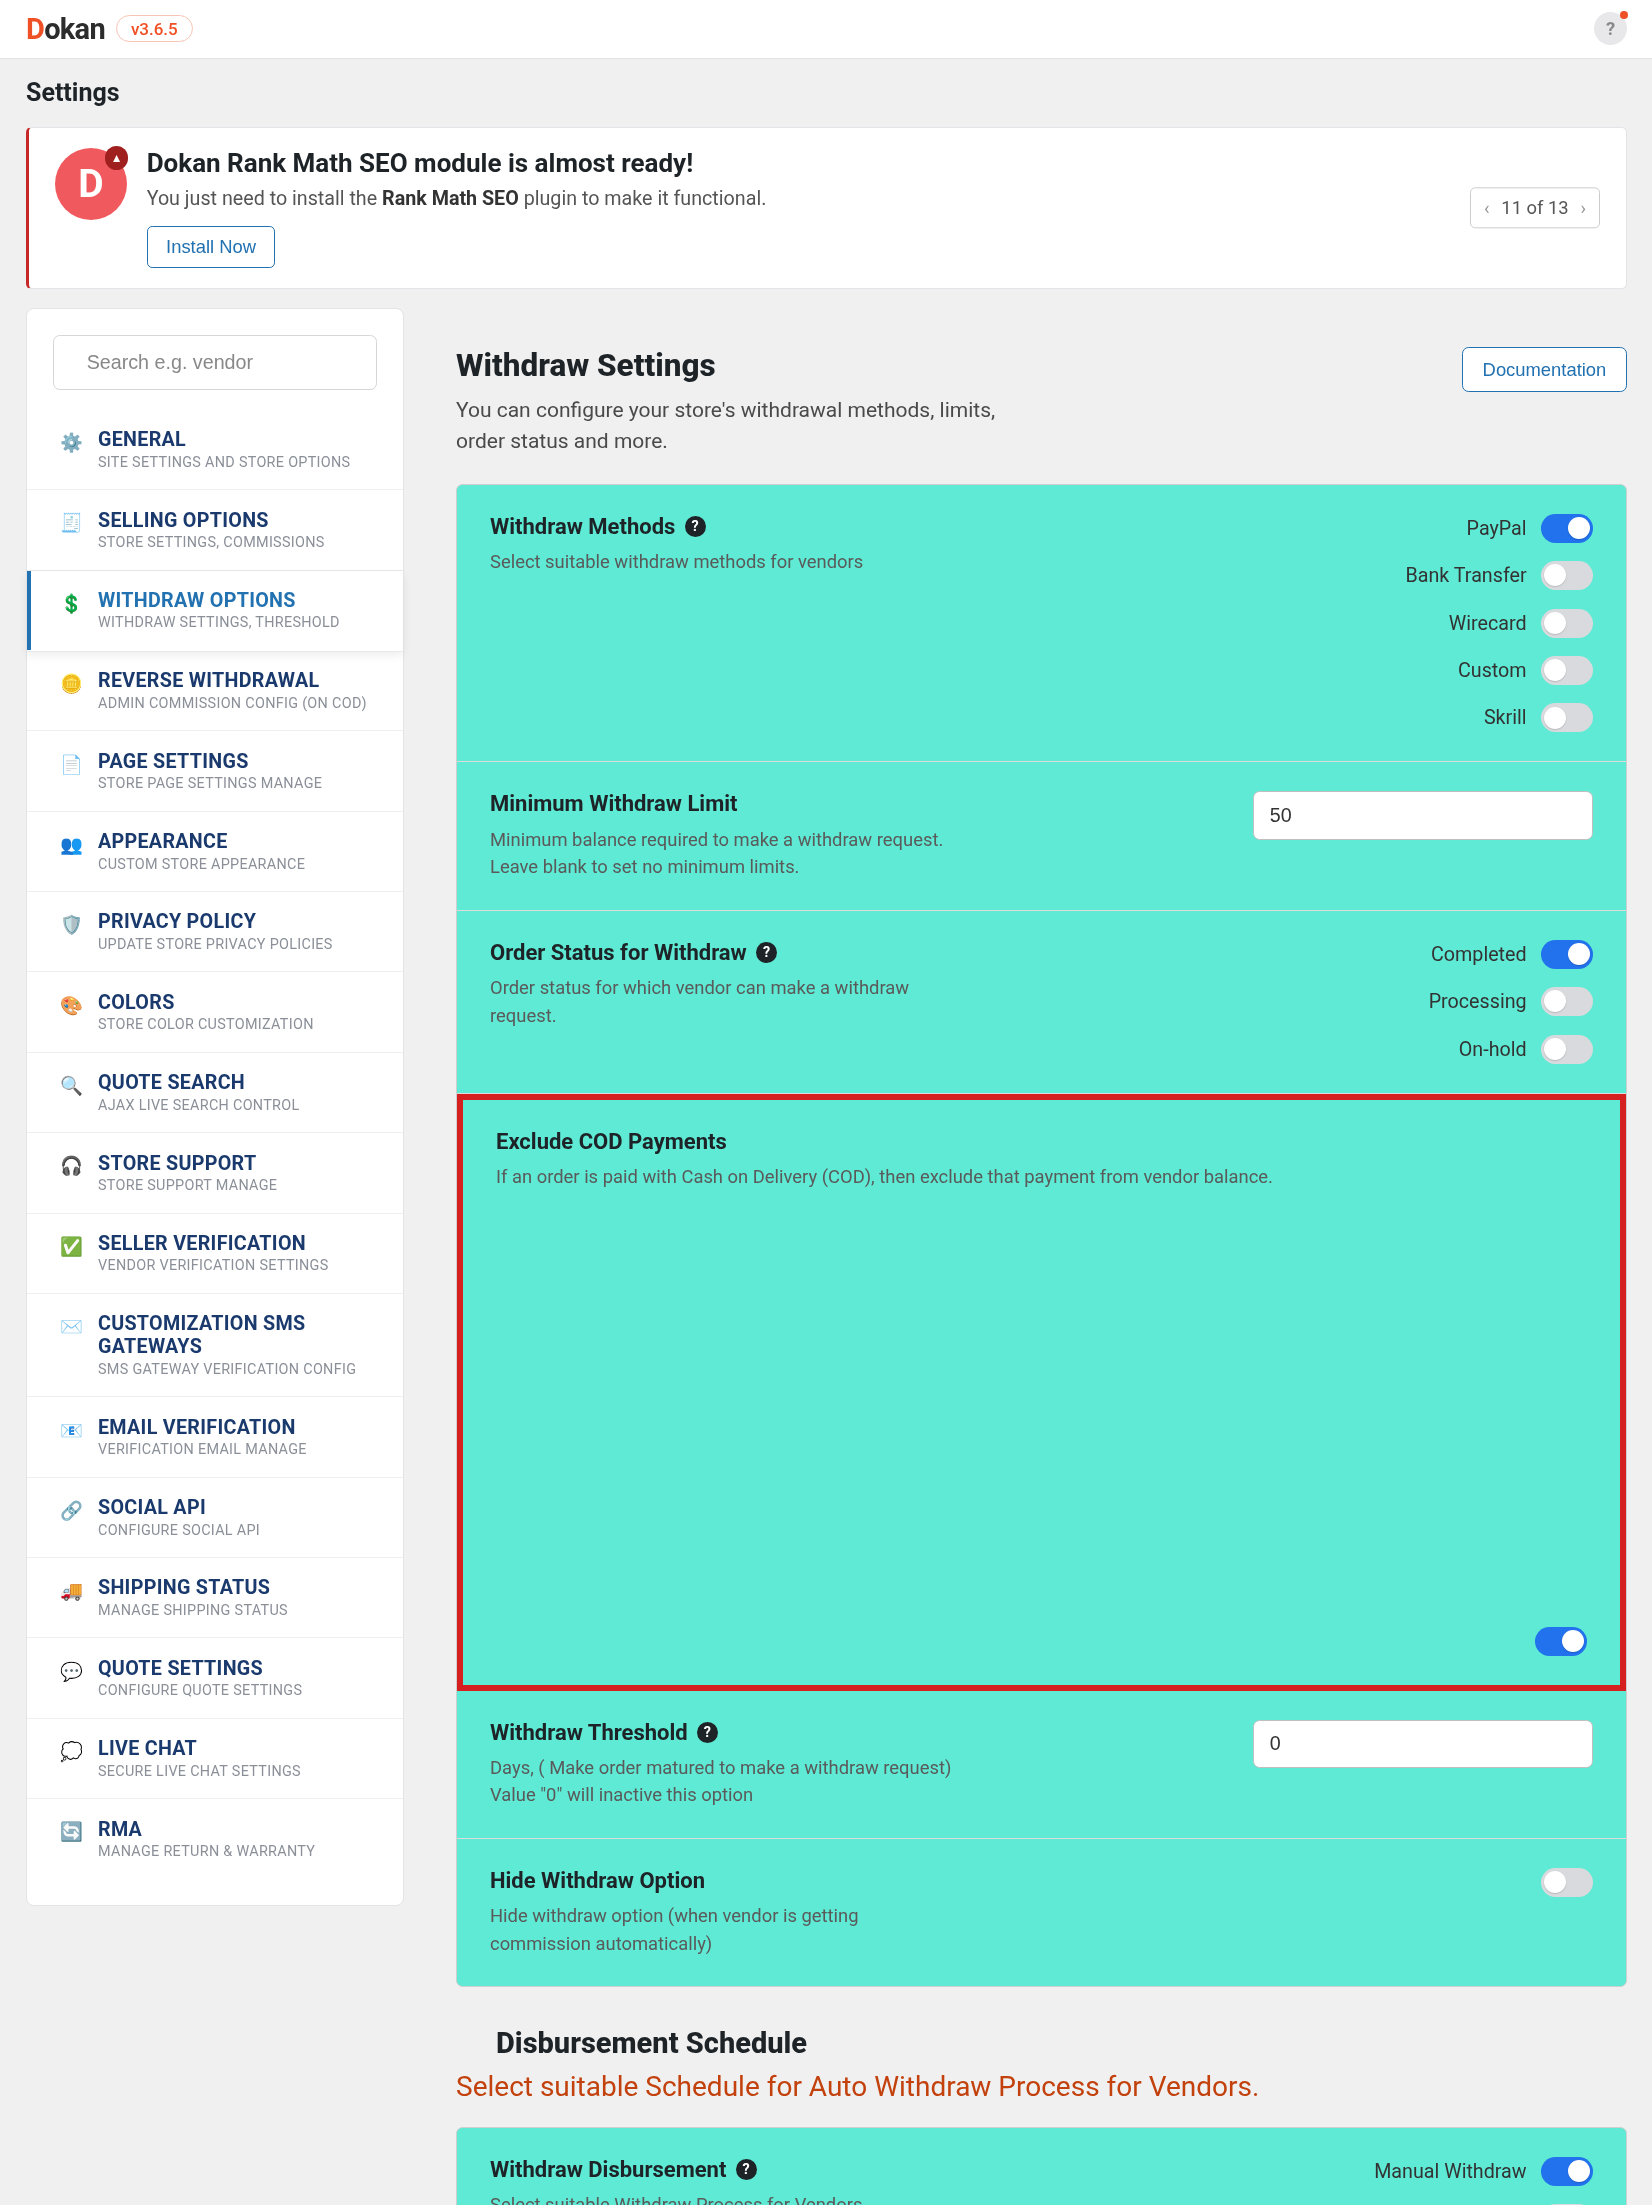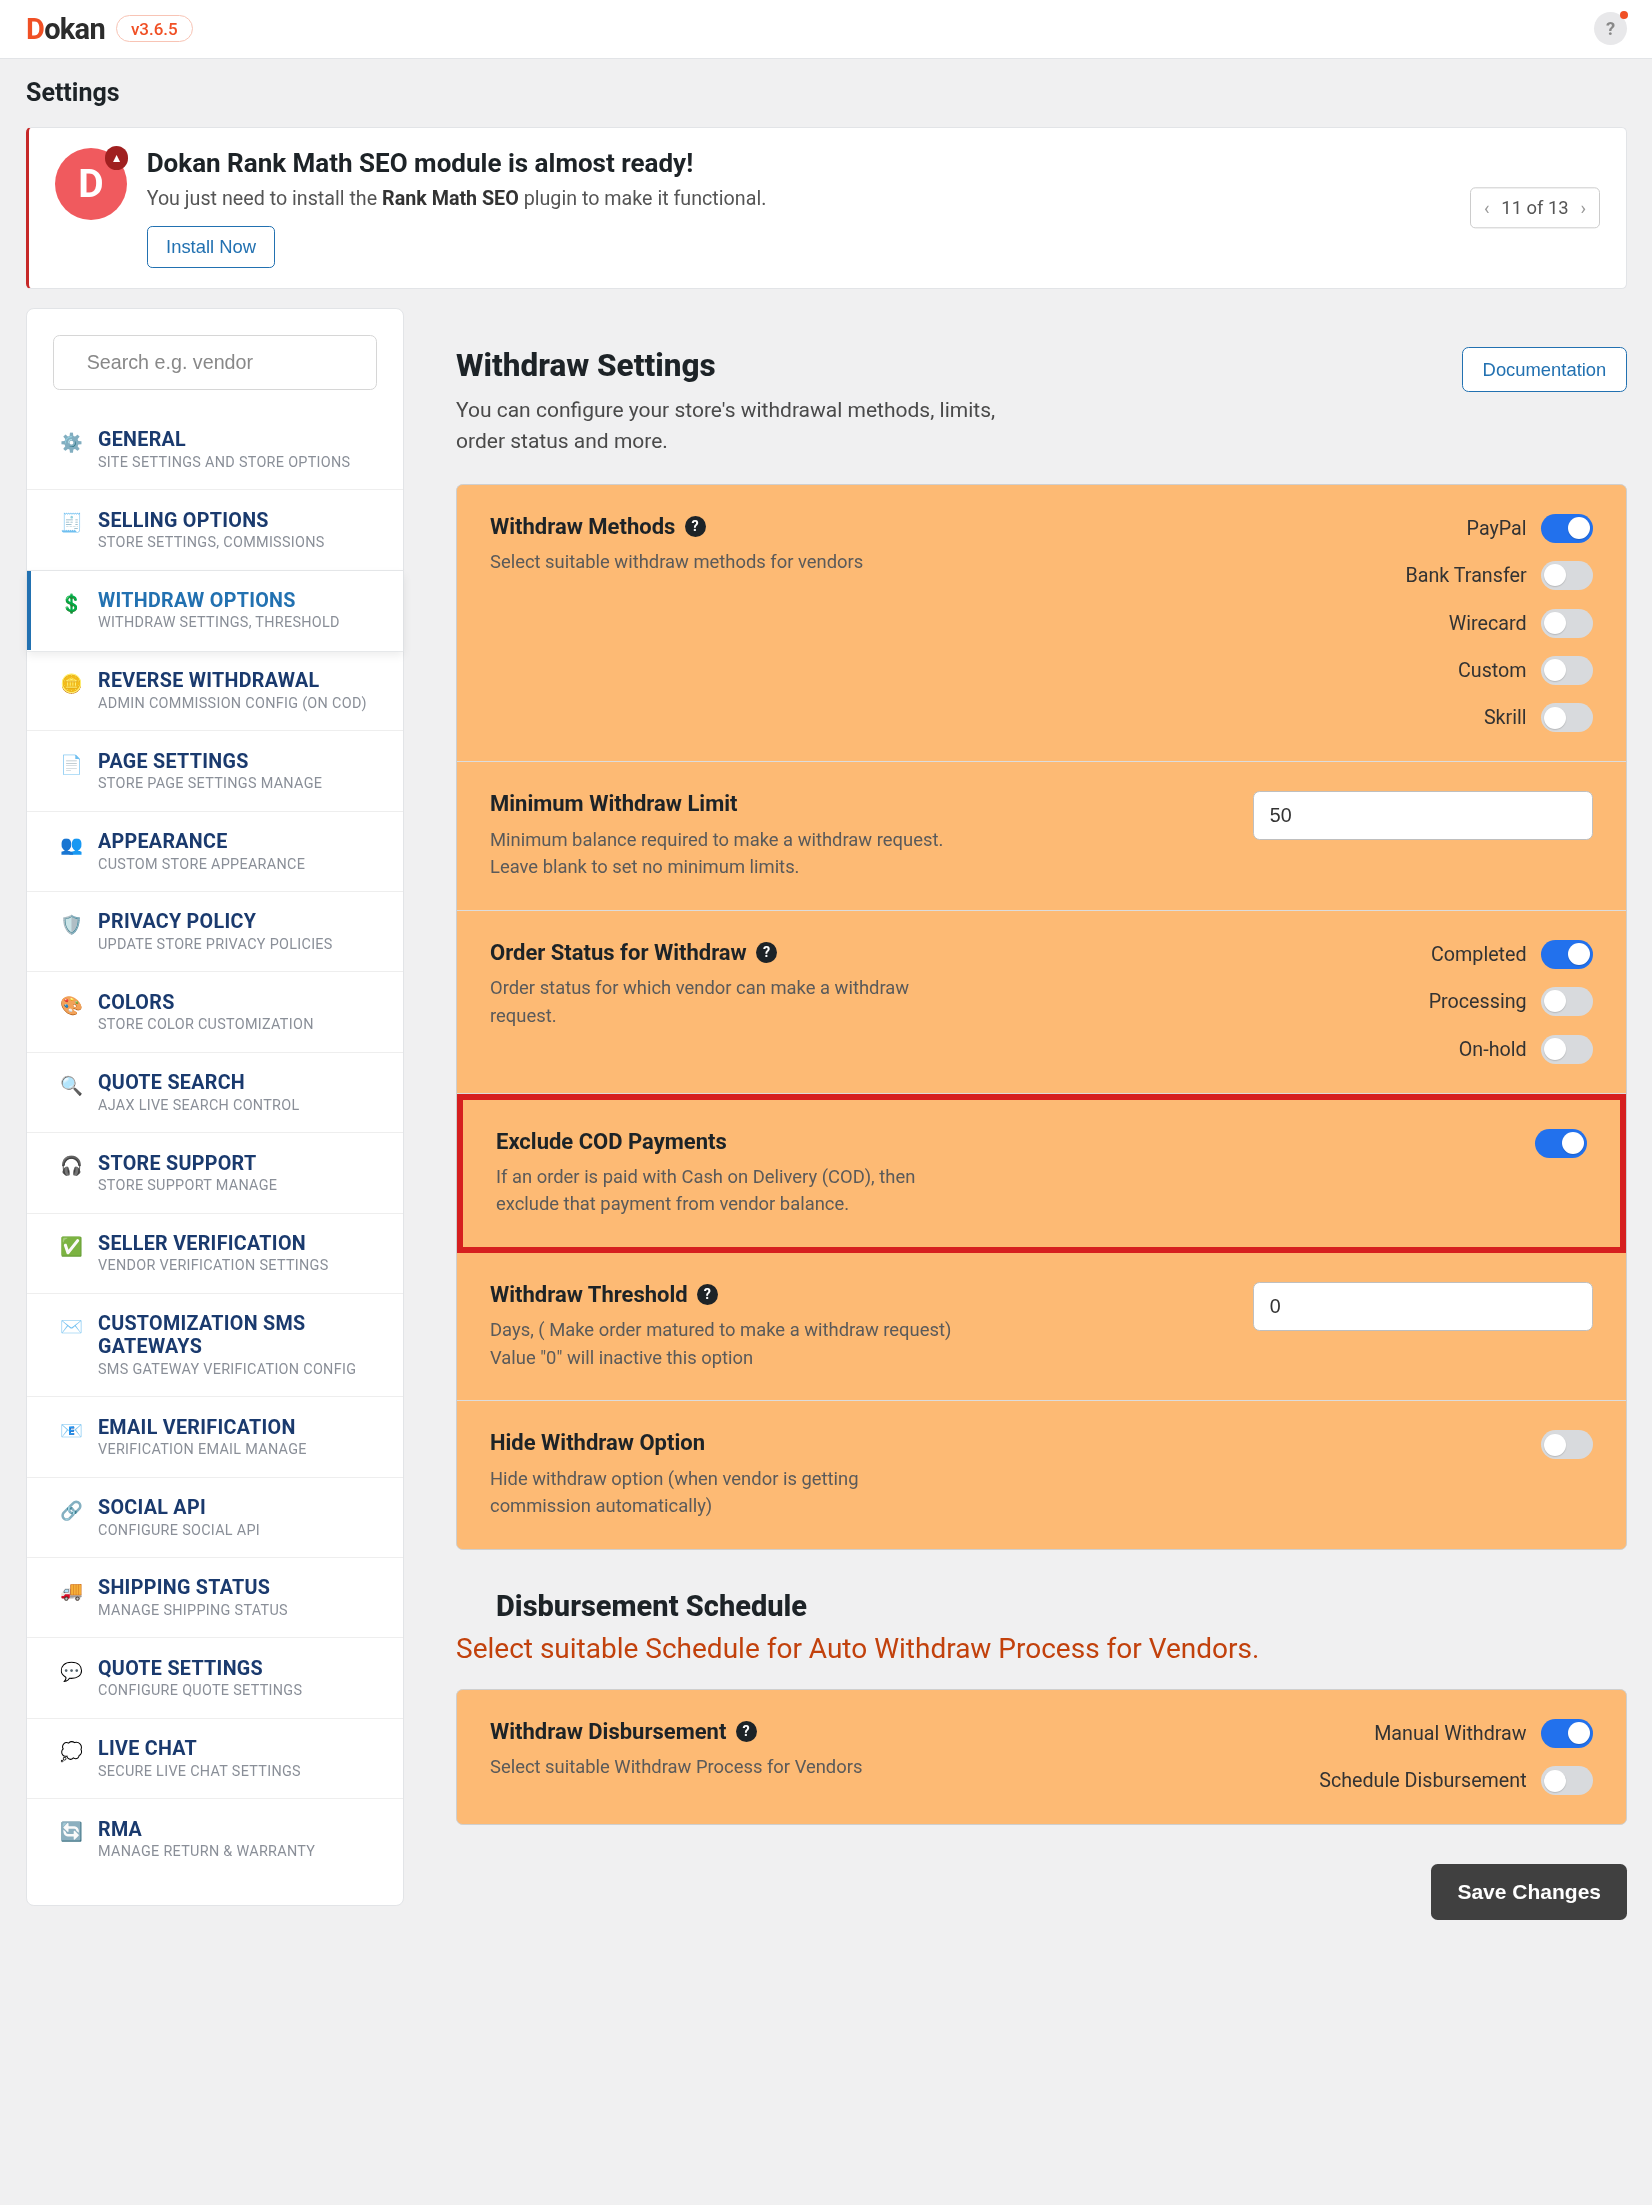--- a/index.html
+++ b/index.html
@@ -37,35 +37,35 @@
 .nav-item .nav-desc { font-size:14.4px; color:#8a8f98; letter-spacing:0.3px; text-transform:uppercase; }
 .nav-item.active { background:#fff; }
 .nav-item.active::before { content:""; position:absolute; left:0; top:0; bottom:0; width:3.9px; background:#2271b1; }
 .nav-item.active .nav-label { color:#2271b1; }
 .nav-item.active { box-shadow: 0 0 0 0.7px #e2e4e7, 0 3.9px 9.2px rgba(0,0,0,0.08); border-bottom-color:transparent; }
 .main { flex:1; padding: 39px 0 0 52px; }
 .section-header { display:flex; align-items:flex-start; justify-content:space-between; margin-bottom:26px; }
 .section-header h1 { font-size:31.5px; font-weight:800; margin-bottom:10.5px; }
 .section-header p { font-size:21px; color:#4a4a4a; max-width:590px; line-height:1.5; }
 .doc-btn { border:1.3px solid #2271b1; color:#2271b1; background:#fff; padding:10.5px 19.7px; border-radius:6.6px; font-size:18.4px; font-weight:500; cursor:pointer; }
-.settings-box { border:0.7px solid #cfcfcf; border-radius:6.6px; background:#fdba74; margin-bottom:39px; }
+.settings-box { border:0.7px solid #cfcfcf; border-radius:6.6px; background:#5eead4; margin-bottom:39px; }
 .setting-row { padding: 29px 33px; border-bottom:0.7px solid #dcdcdc; display:flex; gap:26px; }
 .setting-row:last-child { border-bottom:none; }
 .setting-left { flex: 0 0 472px; }
 .setting-left h3 { font-size:22px; font-weight:700; display:flex; align-items:center; gap:9.2px; margin-bottom:9.2px; }
 .setting-left .sub { font-size:18.4px; color:#5a5a5a; line-height:1.5; }
 .help-ic { width:21px; height:21px; border-radius:50%; background:#1d2327; color:#fff; display:inline-flex; align-items:center; justify-content:center; font-size:14.4px; font-weight:700; }
 .setting-right { flex:1; display:flex; flex-direction:column; gap:18.4px; align-items:flex-end; }
 .toggle-row { display:flex; align-items:center; gap:14.4px; font-size:19.7px; color:#333; }
 .toggle { width:52px; height:29px; border-radius:14.4px; background:#d8dadd; position:relative; cursor:pointer; flex-shrink:0; }
 .toggle::after { content:""; position:absolute; width:22px; height:22px; border-radius:50%; background:#fff; top:3.3px; left:3.3px; transition:left .15s; box-shadow:0 0.7px 1.3px rgba(0,0,0,.2); }
 .toggle.on { background:#2271ed; }
 .toggle.on::after { left:27px; }
 .text-input { width:340px; border:0.7px solid #bfbfbf; border-radius:6.6px; padding:11.8px 15.7px; font-size:19.7px; color:#333; }
-.highlight-row { border:6.6px solid #d61f1f; border-bottom-width:6.6px; border-top-width:6.6px; }
+.highlight-row { border:6.6px solid #d61f1f; border-bottom-width:6.6px; border-top-width:6.6px;flex-direction:column; }
 .subsection-title { font-size:29px; font-weight:800; margin-bottom:9.2px;margin-left:40px; }
 .subsection-desc { font-size:28px; color:#c2410c; margin-bottom:24px; }
 .save-bar { display:flex; justify-content:flex-end; }
 .save-btn { background:#404040; color:#fff; border:none; padding:15.7px 26px; font-size:21px; font-weight:600; border-radius:6.6px; cursor:pointer; }
 </style>
 </head>
 <body>
 
 <div class="topbar">
   <div class="logo">

